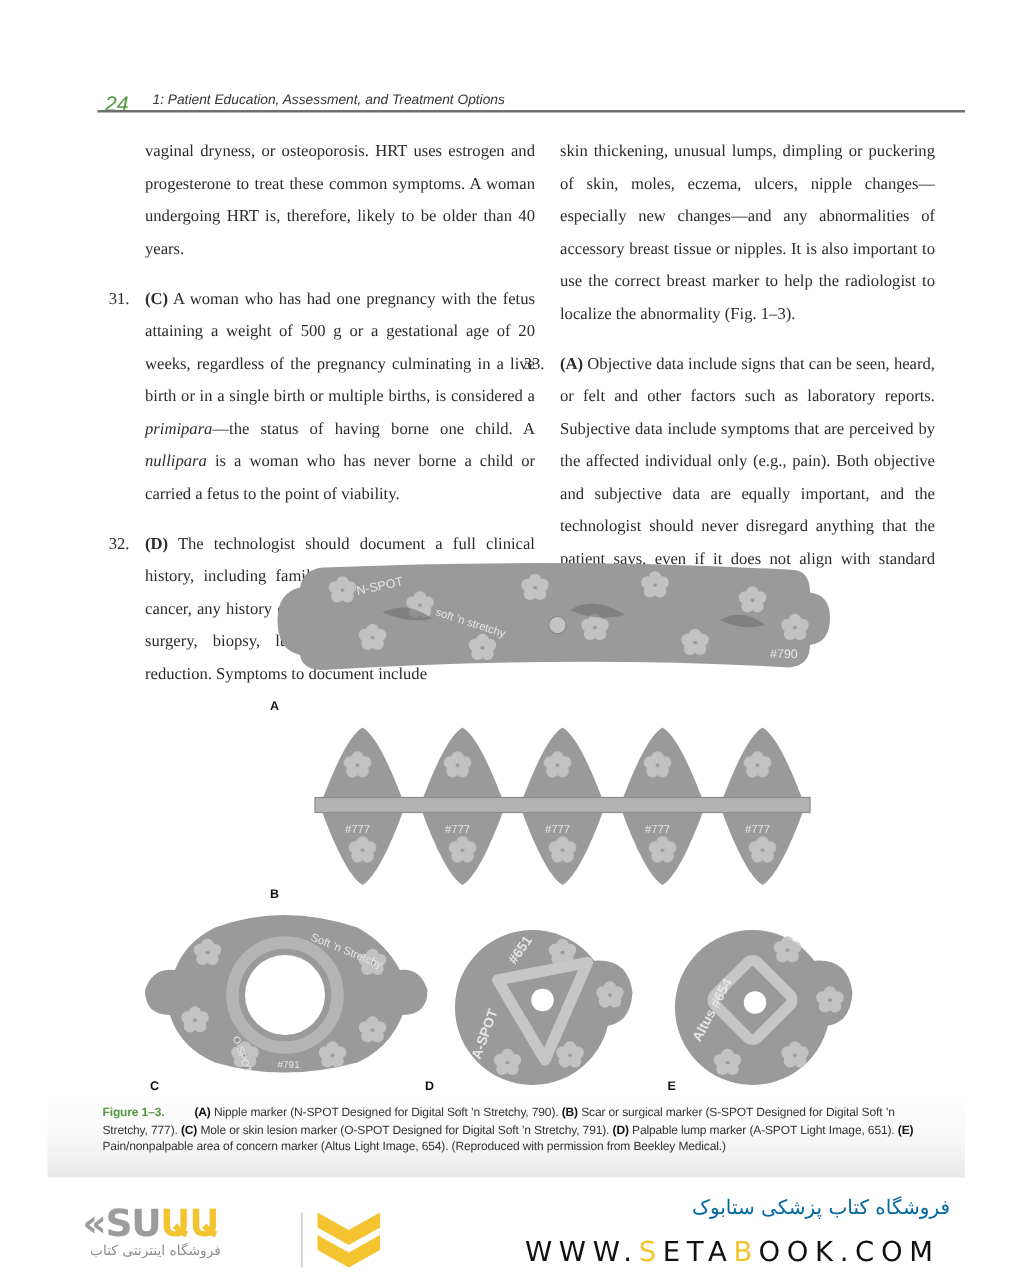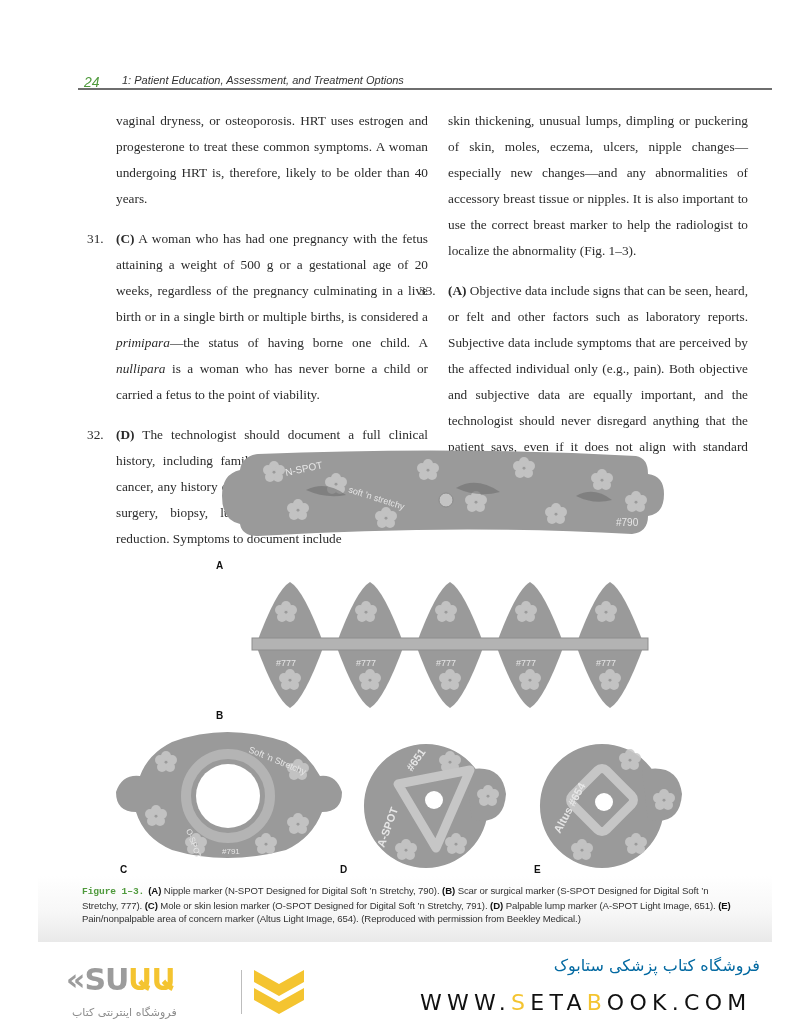--- a/index.html
+++ b/index.html
@@ -4,21 +4,21 @@
 <style>
   html, body { margin:0; padding:0; }
   body {
     width:808px; height:1024px; background:#ffffff; position:relative; overflow:hidden;
     font-family:"Liberation Serif", serif; color:#2b2b2b;
   }
   .running-head {
     position:absolute; left:78px; top:72px; width:692px; height:18px;
     font-family:"Liberation Sans", sans-serif; font-style:italic; font-size:11px; color:#333;
   }
-  .running-head .page-num { position:absolute; left:6px; top:2px; color:#4f9a3c; font-size:14px; }
+  .running-head .page-num { position:absolute; left:6px; top:2px; color:#4f9a3c; font-size:17px; }
   .running-head .chapter { position:absolute; left:44px; top:2px; }
   .head-rule { position:absolute; left:78px; top:88px; width:694px; height:2px; background:#6e6e6e; }
 
   .col { position:absolute; top:108px; width:312px; font-size:13.3px; line-height:26px; text-align:justify; }
   .col.left { left:116px; }
   .col.right { left:448px; width:300px; }
   .para { margin:0 0 14px 0; text-align:justify; }
   .item { position:relative; margin:0 0 14px 0; }
   .item .num { position:absolute; left:-29px; top:0; }
   .item b { font-weight:bold; }
@@ -33,29 +33,29 @@
   .mtext { font-family:"Liberation Sans", sans-serif; fill:#e6e6e6; font-size:10px; }
 
   .caption-band {
     position:absolute; left:38px; top:876px; width:734px; height:66px;
     background:linear-gradient(#ffffff 0%, #f7f7f7 55%, #e9e9e9 100%);
   }
   .caption {
     position:absolute; left:82px; top:884px; width:650px;
     font-family:"Liberation Sans", sans-serif; font-size:9.6px; line-height:13.5px; color:#333; letter-spacing:-0.1px;
   }
-  .caption .fig-label { color:#4f9a3c; font-weight:bold; margin-right:4px;font-family:Liberation Mono, monospace; }
+  .caption .fig-label { color:#4f9a3c; font-weight:bold; margin-right:24px; }
   .caption b { color:#111; }
 
   .footer { position:absolute; left:0; top:945px; width:808px; height:79px; background:#fff; }
   .logo-wrap { position:absolute; left:66px; top:962px; width:240px; height:58px; }
   .logo-word { position:absolute; left:0; top:0; font-family:"DejaVu Sans", sans-serif; font-size:30px; font-weight:bold; letter-spacing:-1px; }
   .logo-word .chev { color:#9c9c9c; }
   .logo-word .mid { color:#f4c430; }
-  .logo-sub { position:absolute; left:6px; top:44px; font-family:"DejaVu Sans", sans-serif; font-size:11px; color:#8d8d8d; direction:rtl; }
+  .logo-sub { position:absolute; left:6px; top:32px; font-family:"DejaVu Sans", sans-serif; font-size:11px; color:#8d8d8d; direction:rtl; }
   .logo-divider { position:absolute; left:175px; top:8px; width:1px; height:44px; background:#bdbdbd; }
   .shop-fa { position:absolute; left:478px; top:956px; width:282px; text-align:right; direction:rtl;
     font-family:"DejaVu Sans", sans-serif; font-size:16px; color:#0369a1; }
   .shop-url { position:absolute; left:420px; top:990px; width:345px; 
     font-family:"DejaVu Sans", sans-serif; font-size:22px; letter-spacing:5.3px; color:#111; }
   .shop-url .hl { color:#f4c430; }
 </style>
 </head>
 <body>
 

